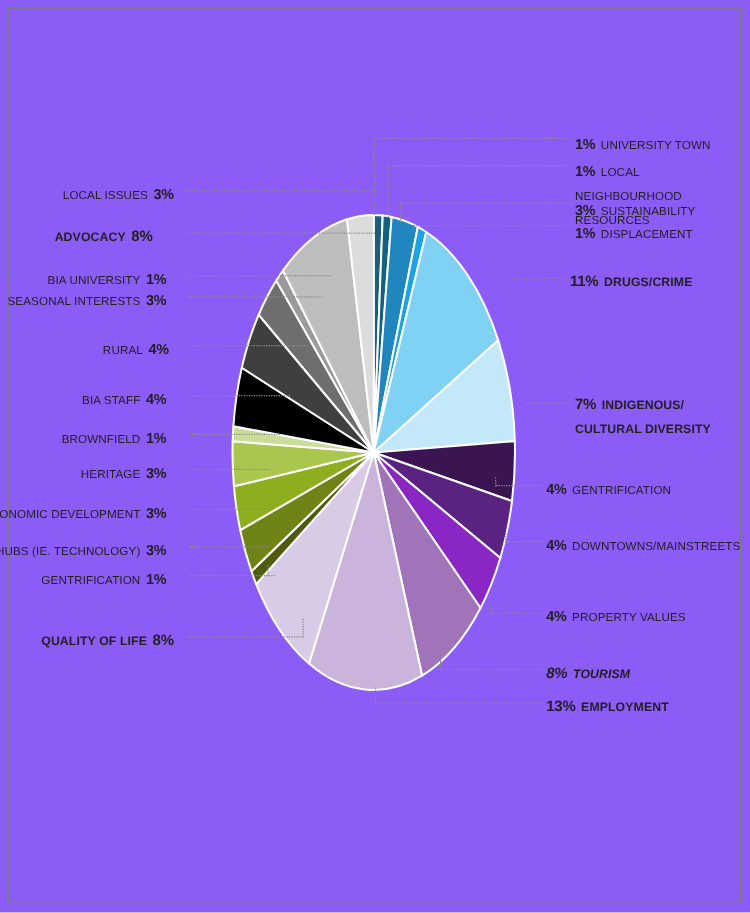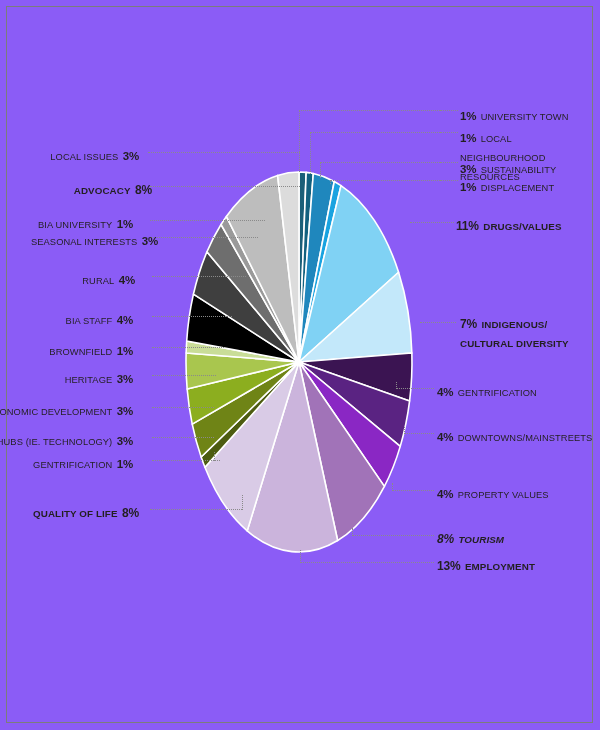--- a/index.html
+++ b/index.html
@@ -206,33 +206,33 @@
         <div class="leader" style="left: 152px; top: 460px; width: 68px;"></div>
         <div class="leader" style="left: 150px; top: 509px; width: 92px;"></div>
         <div class="leader-v" style="left: 242px; top: 495px; height: 15px;"></div>
         <div class="leader-v" style="left: 214px; top: 452px; height: 9px;"></div>
       </div>
     <div id="labels-right">
         <div class="lbl right" style="top: 106px; left: 460px;"><span class="pct">1%</span> <span class="nm">UNIVERSITY TOWN</span></div>
         <div class="lbl right wrap2" style="top: 128px; left: 460px;"><span class="pct">1%</span> <span class="nm">LOCAL NEIGHBOURHOOD RESOURCES</span></div>
         <div class="lbl right" style="top: 159px; left: 460px;"><span class="pct">3%</span> <span class="nm">SUSTAINABILITY</span></div>
         <div class="lbl right" style="top: 177px; left: 460px;"><span class="pct">1%</span> <span class="nm">DISPLACEMENT</span></div>
-        <div class="lbl right bold" style="top: 216px; left: 456px;"><span class="pct">11%</span> <span class="nm">DRUGS/VALUES</span></div>
+        <div class="lbl right bold" style="top: 216px; left: 456px;"><span class="pct">11%</span> <span class="nm">DRUGS/CRIME</span></div>
         <div class="lbl right bold wrap" style="top: 314px; left: 460px;"><span class="pct">7%</span> <span class="nm">INDIGENOUS/ CULTURAL DIVERSITY</span></div>
         <div class="lbl right" style="top: 382px; left: 437px;"><span class="pct">4%</span> <span class="nm">GENTRIFICATION</span></div>
         <div class="lbl right" style="top: 427px; left: 437px;"><span class="pct">4%</span> <span class="nm">DOWNTOWNS/MAINSTREETS</span></div>
         <div class="lbl right" style="top: 484px; left: 437px;"><span class="pct">4%</span> <span class="nm">PROPERTY VALUES</span></div>
         <div class="lbl right bold" style="top: 529px; left: 437px; font-style: italic;"><span class="pct">8%</span> <span class="nm">TOURISM</span></div>
         <div class="lbl right bold" style="top: 556px; left: 437px;"><span class="pct">13%</span> <span class="nm">EMPLOYMENT</span></div>
       </div>
     <div id="labels-left">
         <div class="lbl left" style="top: 146px; right: 461px;"><span class="nm">LOCAL ISSUES</span> <span class="pct">3%</span></div>
-        <div class="lbl left bold" style="top: 180px; right: 448px;"><span class="nm">ADVOCACY</span> <span class="pct">8%</span></div>
+        <div class="lbl left bold" style="top: 180px; right: 478px;"><span class="nm">ADVOCACY</span> <span class="pct">8%</span></div>
         <div class="lbl left" style="top: 214px; right: 467px;"><span class="nm">BIA UNIVERSITY</span> <span class="pct">1%</span></div>
-        <div class="lbl left" style="top: 231px; right: 442px;"><span class="nm">SEASONAL INTERESTS</span> <span class="pct">3%</span></div>
+        <div class="lbl left" style="top: 231px; right: 467px;"><span class="nm">SEASONAL INTERESTS</span> <span class="pct">3%</span></div>
         <div class="lbl left" style="top: 270px; right: 465px;"><span class="nm">RURAL</span> <span class="pct">4%</span></div>
         <div class="lbl left" style="top: 310px; right: 467px;"><span class="nm">BIA STAFF</span> <span class="pct">4%</span></div>
         <div class="lbl left" style="top: 341px; right: 467px;"><span class="nm">BROWNFIELD</span> <span class="pct">1%</span></div>
         <div class="lbl left" style="top: 369px; right: 467px;"><span class="nm">HERITAGE</span> <span class="pct">3%</span></div>
         <div class="lbl left" style="top: 401px; right: 467px;"><span class="nm">ECONOMIC DEVELOPMENT</span> <span class="pct">3%</span></div>
         <div class="lbl left" style="top: 431px; right: 467px;"><span class="nm">HUBS (IE. TECHNOLOGY)</span> <span class="pct">3%</span></div>
         <div class="lbl left" style="top: 454px; right: 467px;"><span class="nm">GENTRIFICATION</span> <span class="pct">1%</span></div>
         <div class="lbl left bold" style="top: 503px; right: 461px;"><span class="nm">QUALITY OF LIFE</span> <span class="pct">8%</span></div>
       </div>
   </div>

